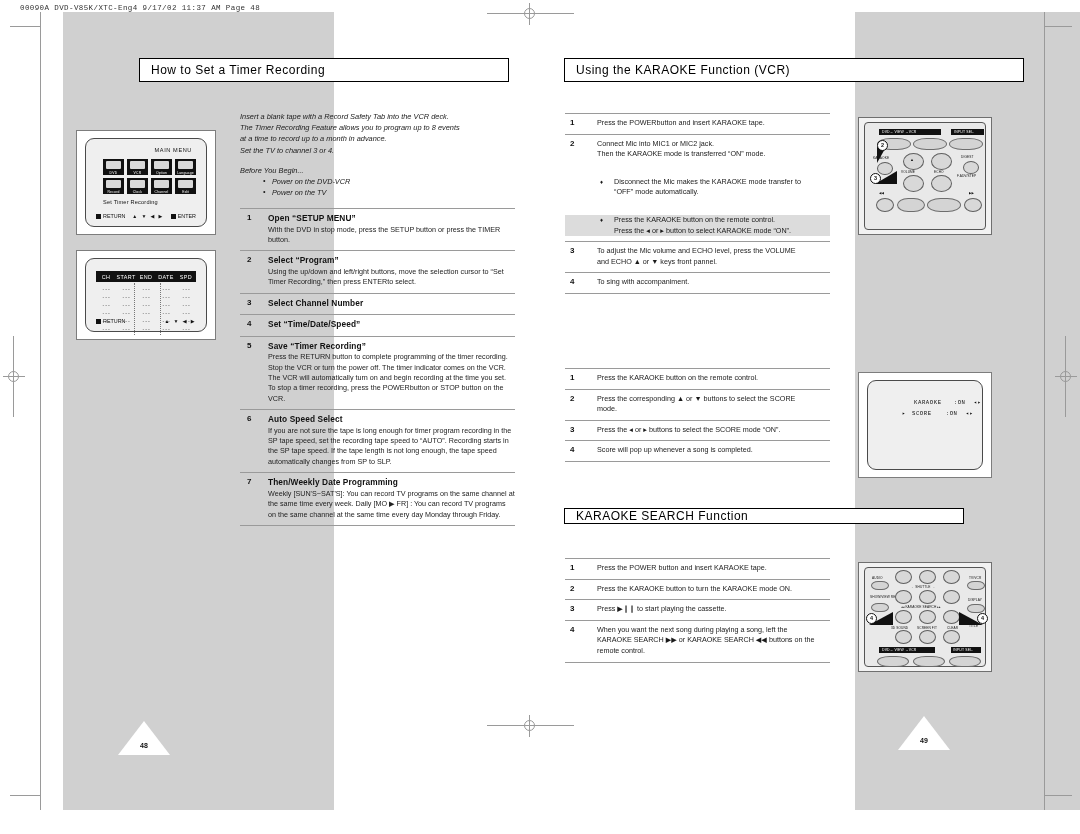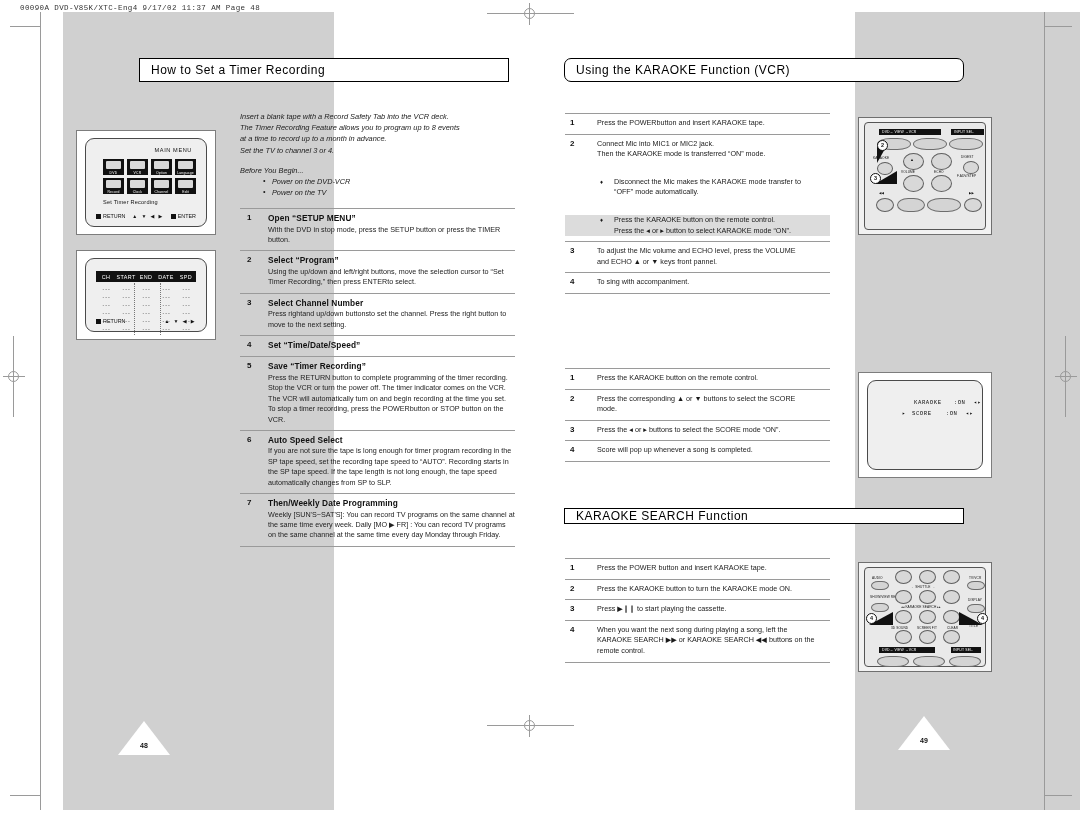--- a/index.html
+++ b/index.html
@@ -342,21 +342,20 @@
       <div class="body">With the DVD in stop mode, press the SETUP button or press the TIMER button.</div>
     </div>
     <div class="step">
       <div class="num">2</div>
       <div class="head">Select “Program”</div>
       <div class="body">Using the up/down and left/right buttons, move the selection cursor to “Set Timer Recording,” then press ENTERto select.</div>
     </div>
     <div class="step">
       <div class="num">3</div>
       <div class="head">Select Channel Number</div>
-      <div class="body">Press rightand up/down buttonsto set the channel. Press the right button to move to the next setting.</div>
     </div>
     <div class="step">
       <div class="num">4</div>
       <div class="head">Set “Time/Date/Speed”</div>
     </div>
     <div class="step">
       <div class="num">5</div>
       <div class="head">Save “Timer Recording”</div>
       <div class="body">Press the RETURN button to complete programming of the timer recording. Stop the VCR or turn the power off. The timer indicator comes on the VCR. The VCR will automatically turn on and begin recording at the time you set. To stop a timer recording, press the POWERbutton or STOP button on the VCR.</div>
     </div>
@@ -371,21 +370,21 @@
       <div class="body">Weekly [SUN'S~SAT'S]: You can record TV programs on the same channel at the same time every week. Daily [MO ▶ FR] : You can record TV programs on the same channel at the same time every day Monday through Friday.</div>
     </div>
   </div>
 
   <div class="pagenum" style="left:118px;top:721px;"></div>
   <div class="pagenum-txt" style="left:131px;top:742px;">48</div>
 </div>
 
 <div class="page page-right">
 
-  <div class="sec-title" style="left:24px;top:58px;width:400px;height:24px;border-radius:7px;">Using the KARAOKE Function (VCR)</div>
+  <div class="sec-title" style="left:24px;top:58px;width:460px;height:24px;">Using the KARAOKE Function (VCR)</div>
 
 
   <div class="sec-title" style="left:24px;top:508px;width:400px;height:16px;">KARAOKE SEARCH Function</div>
 </div>
 
 <div class="rsteps" style="top:113px;">
   <div class="rstep">
     <div class="num">1</div>
     <div class="body">Press the POWERbutton and insert KARAOKE tape.</div>
   </div>

